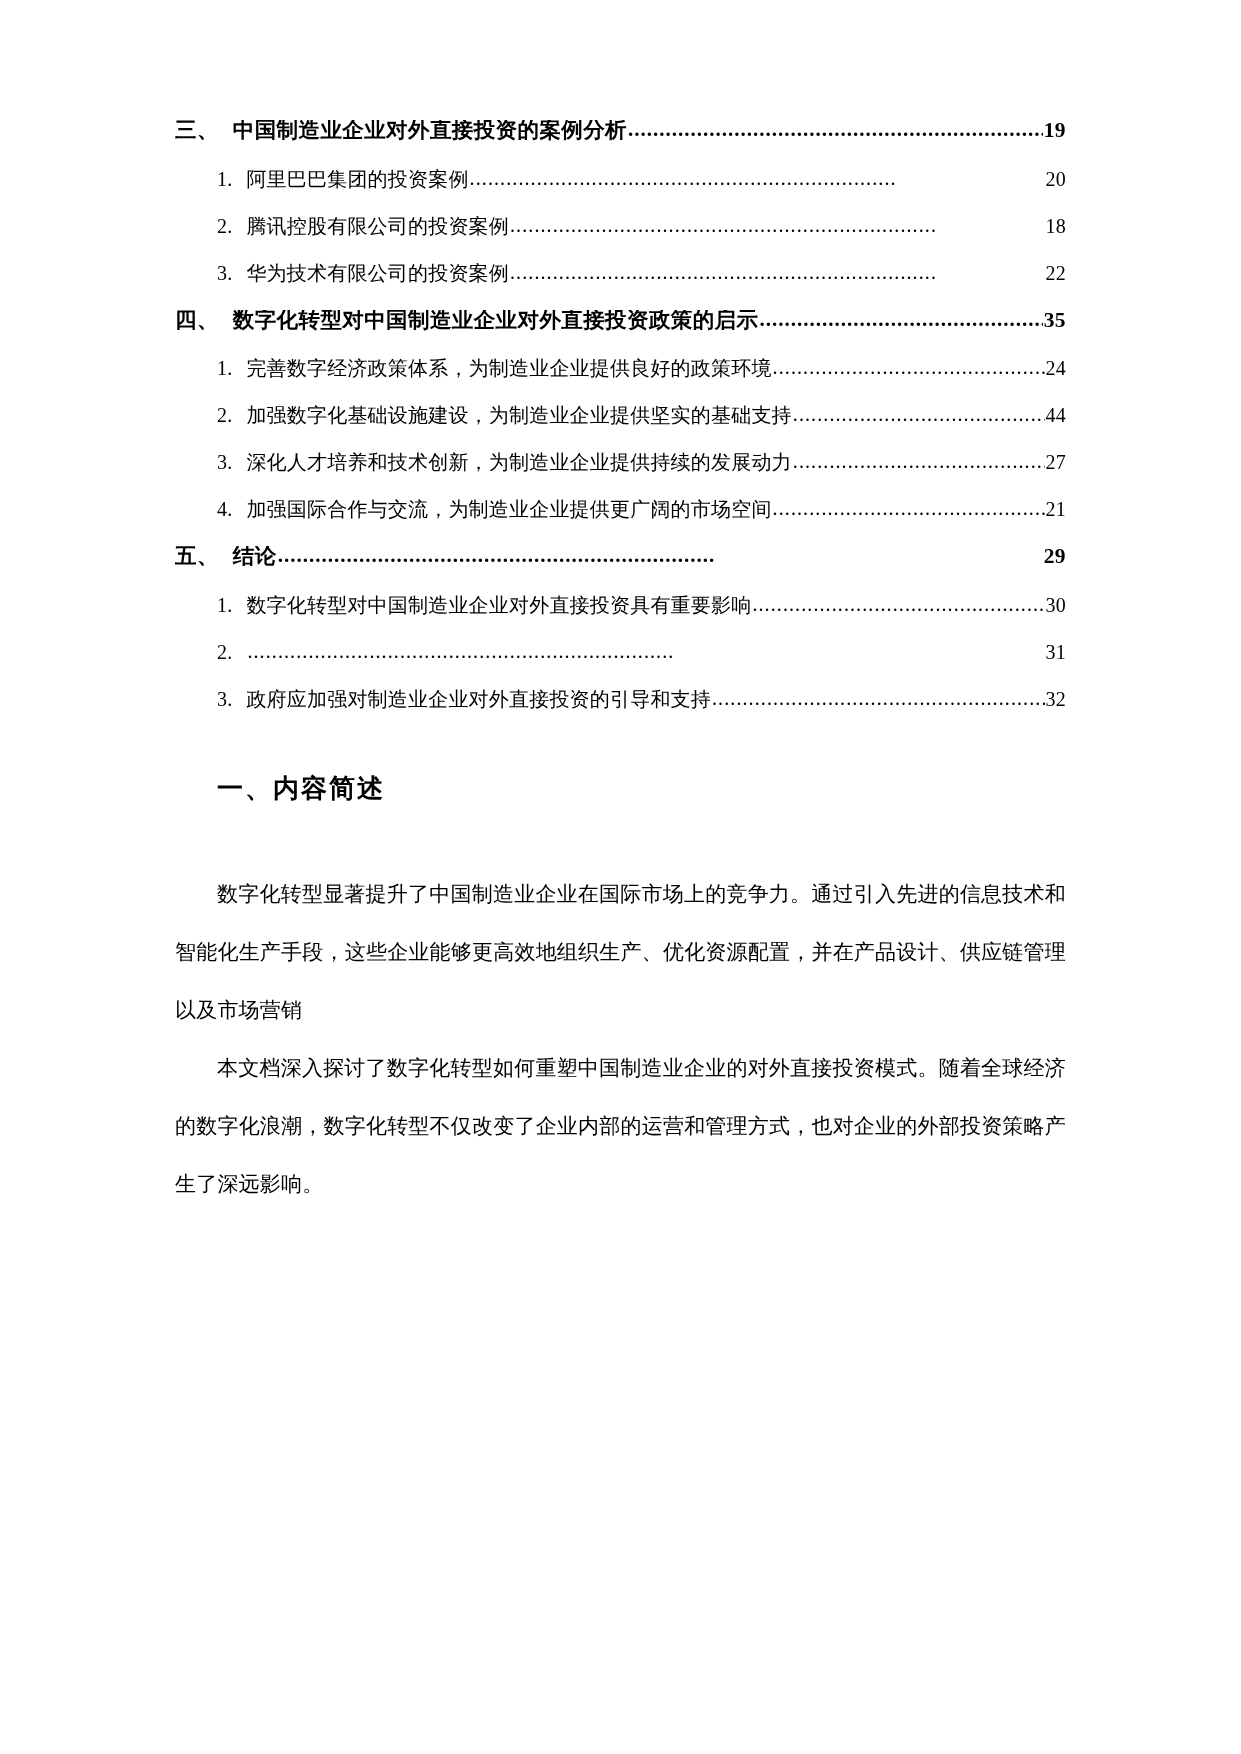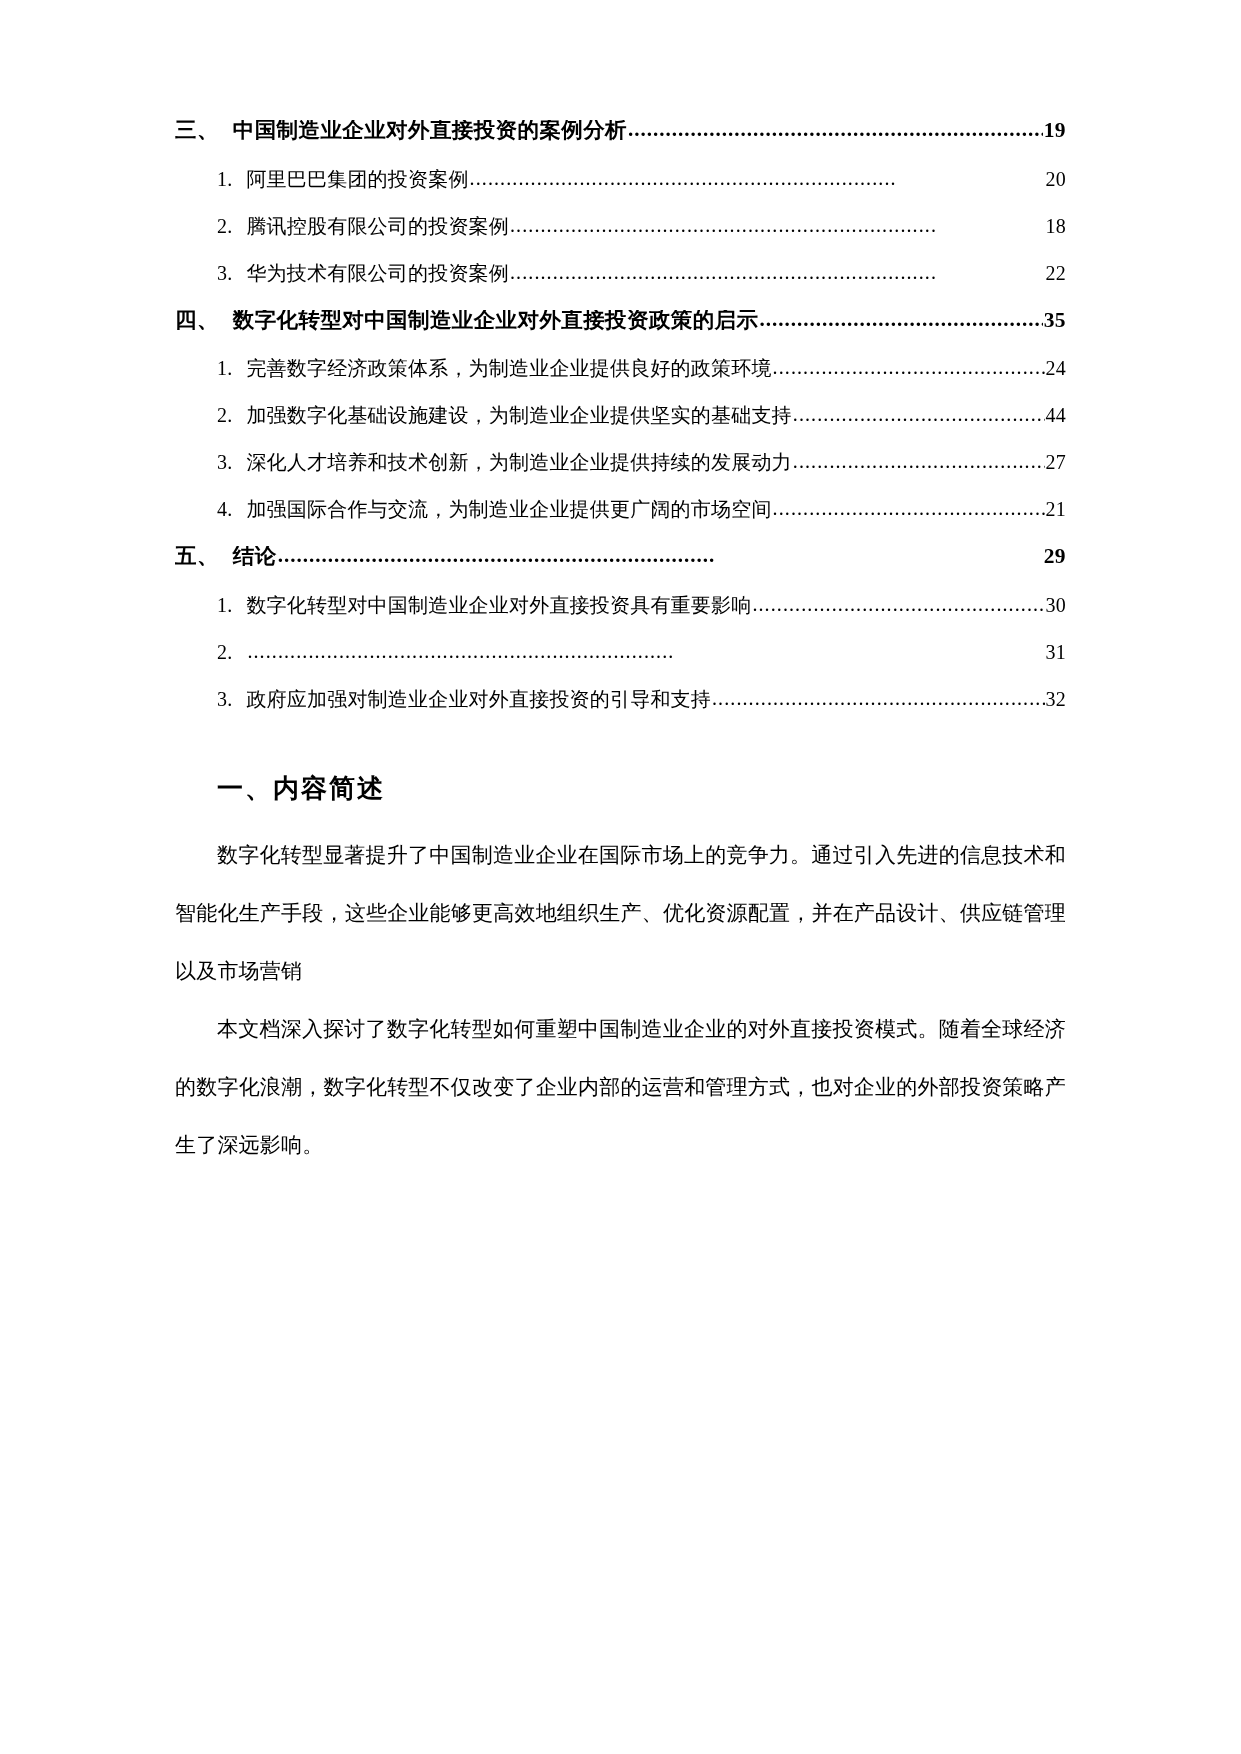--- a/index.html
+++ b/index.html
@@ -74,21 +74,21 @@
     text-align: left;
   }
 
   
   .section-heading {
     font-family: "DejaVu Sans", "Liberation Sans", sans-serif;
     font-weight: 700;
     font-size: 26px;
     letter-spacing: 2px;
     margin-top: 62px;
-    margin-bottom: 20px;
+    margin-bottom: 59px;
     padding-left: 42px;
   }
 
   
   .para {
     font-size: 21px;
     line-height: 58px;
     text-align: justify;
     text-justify: inter-ideograph;
     text-indent: 2em;

